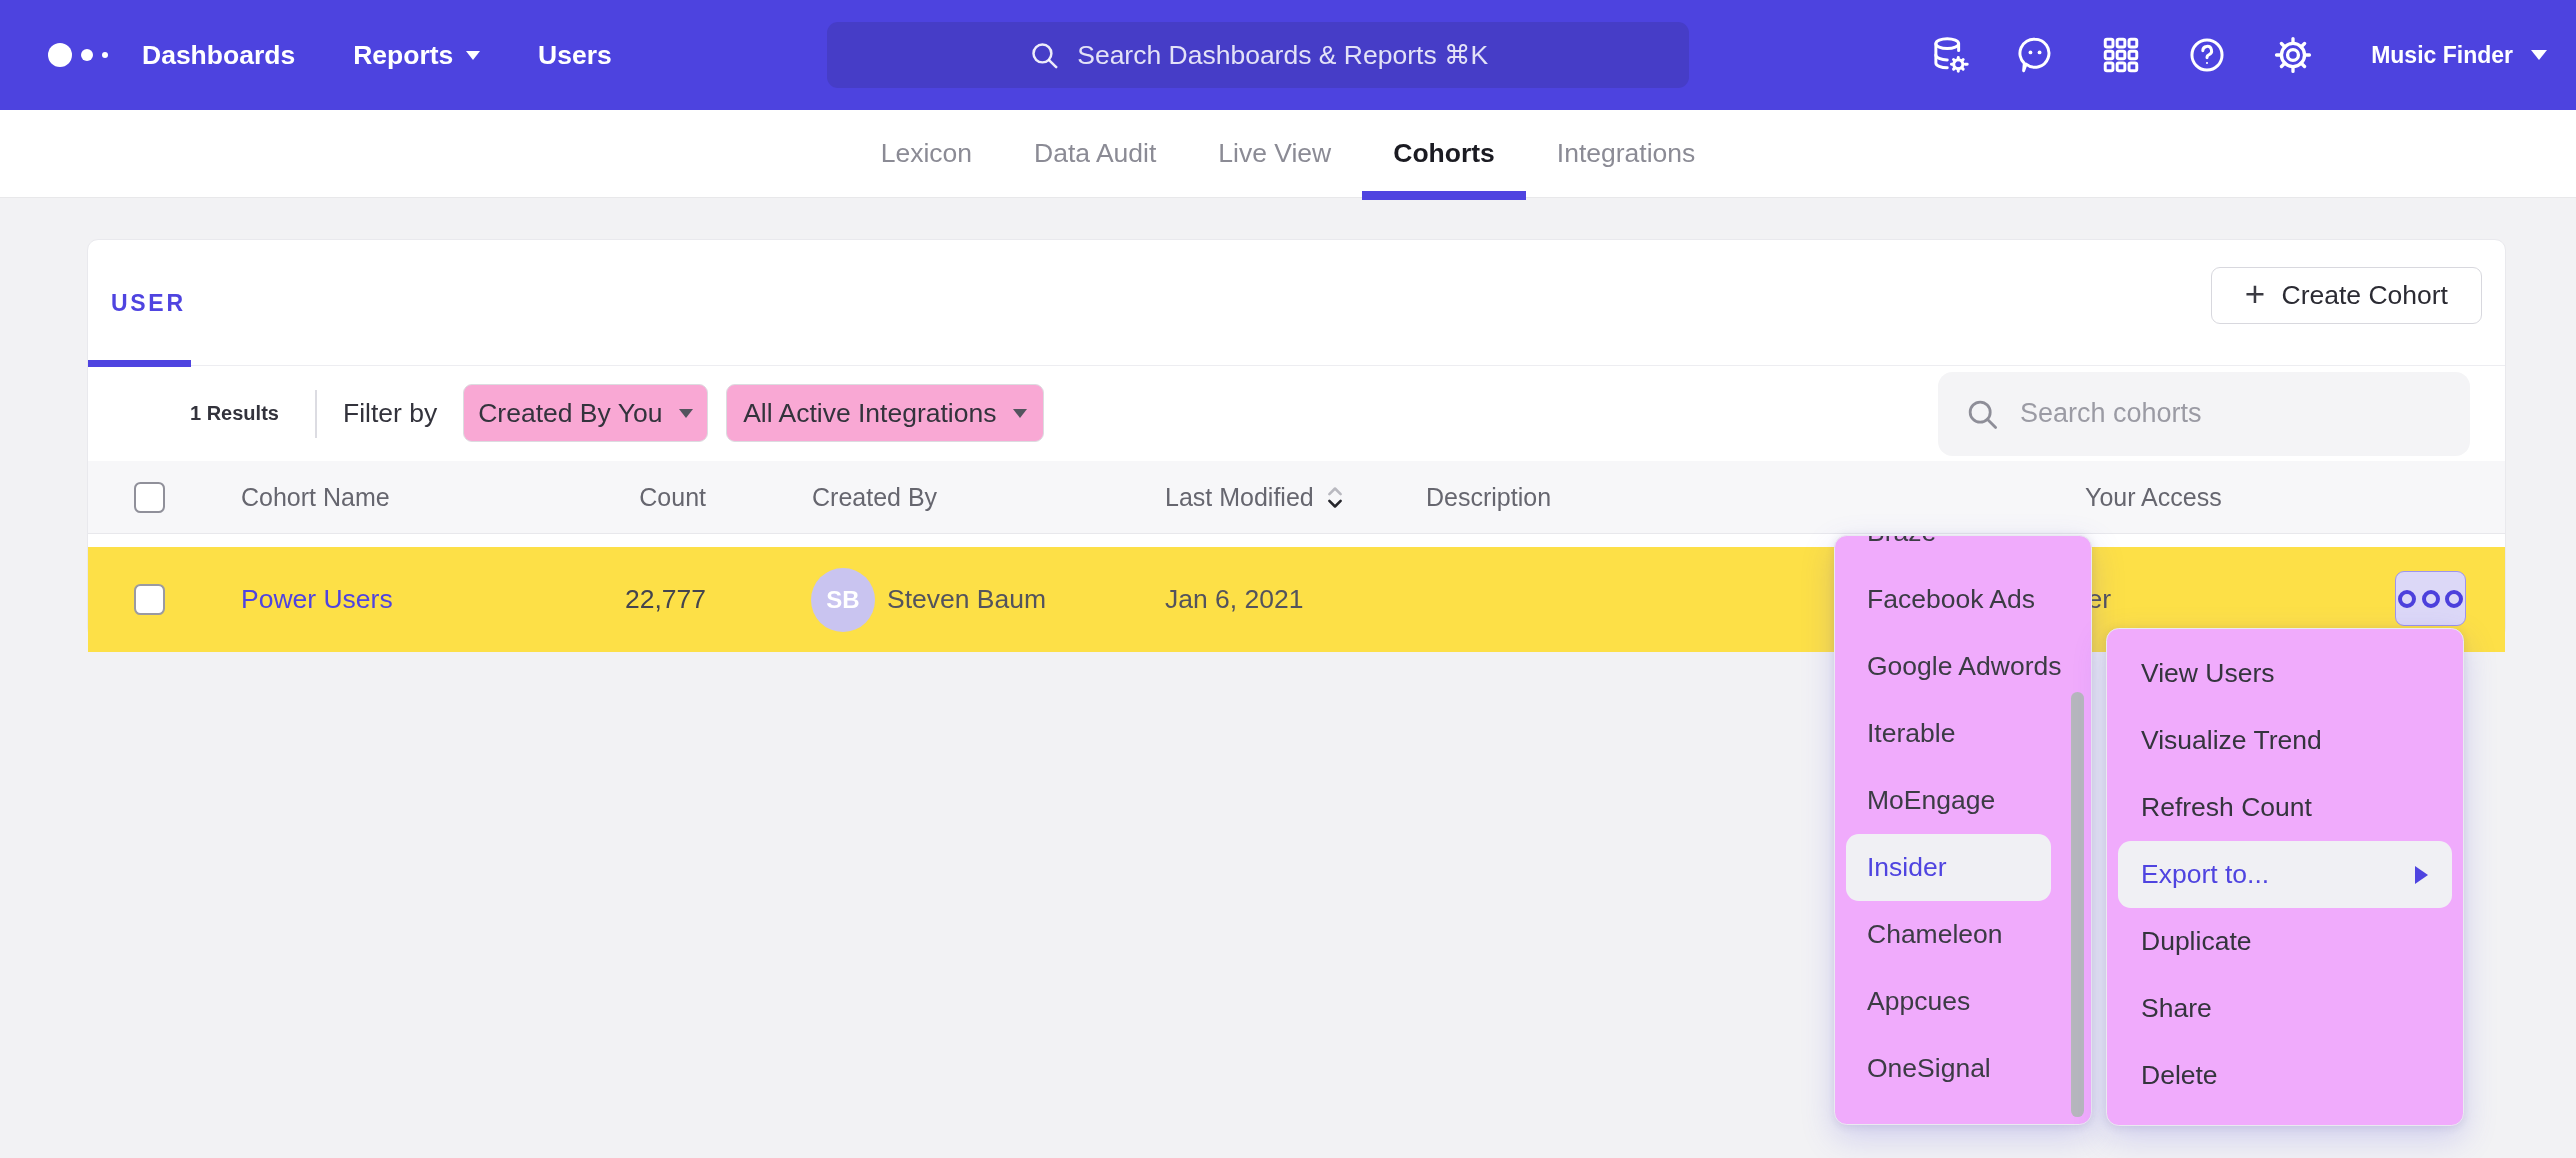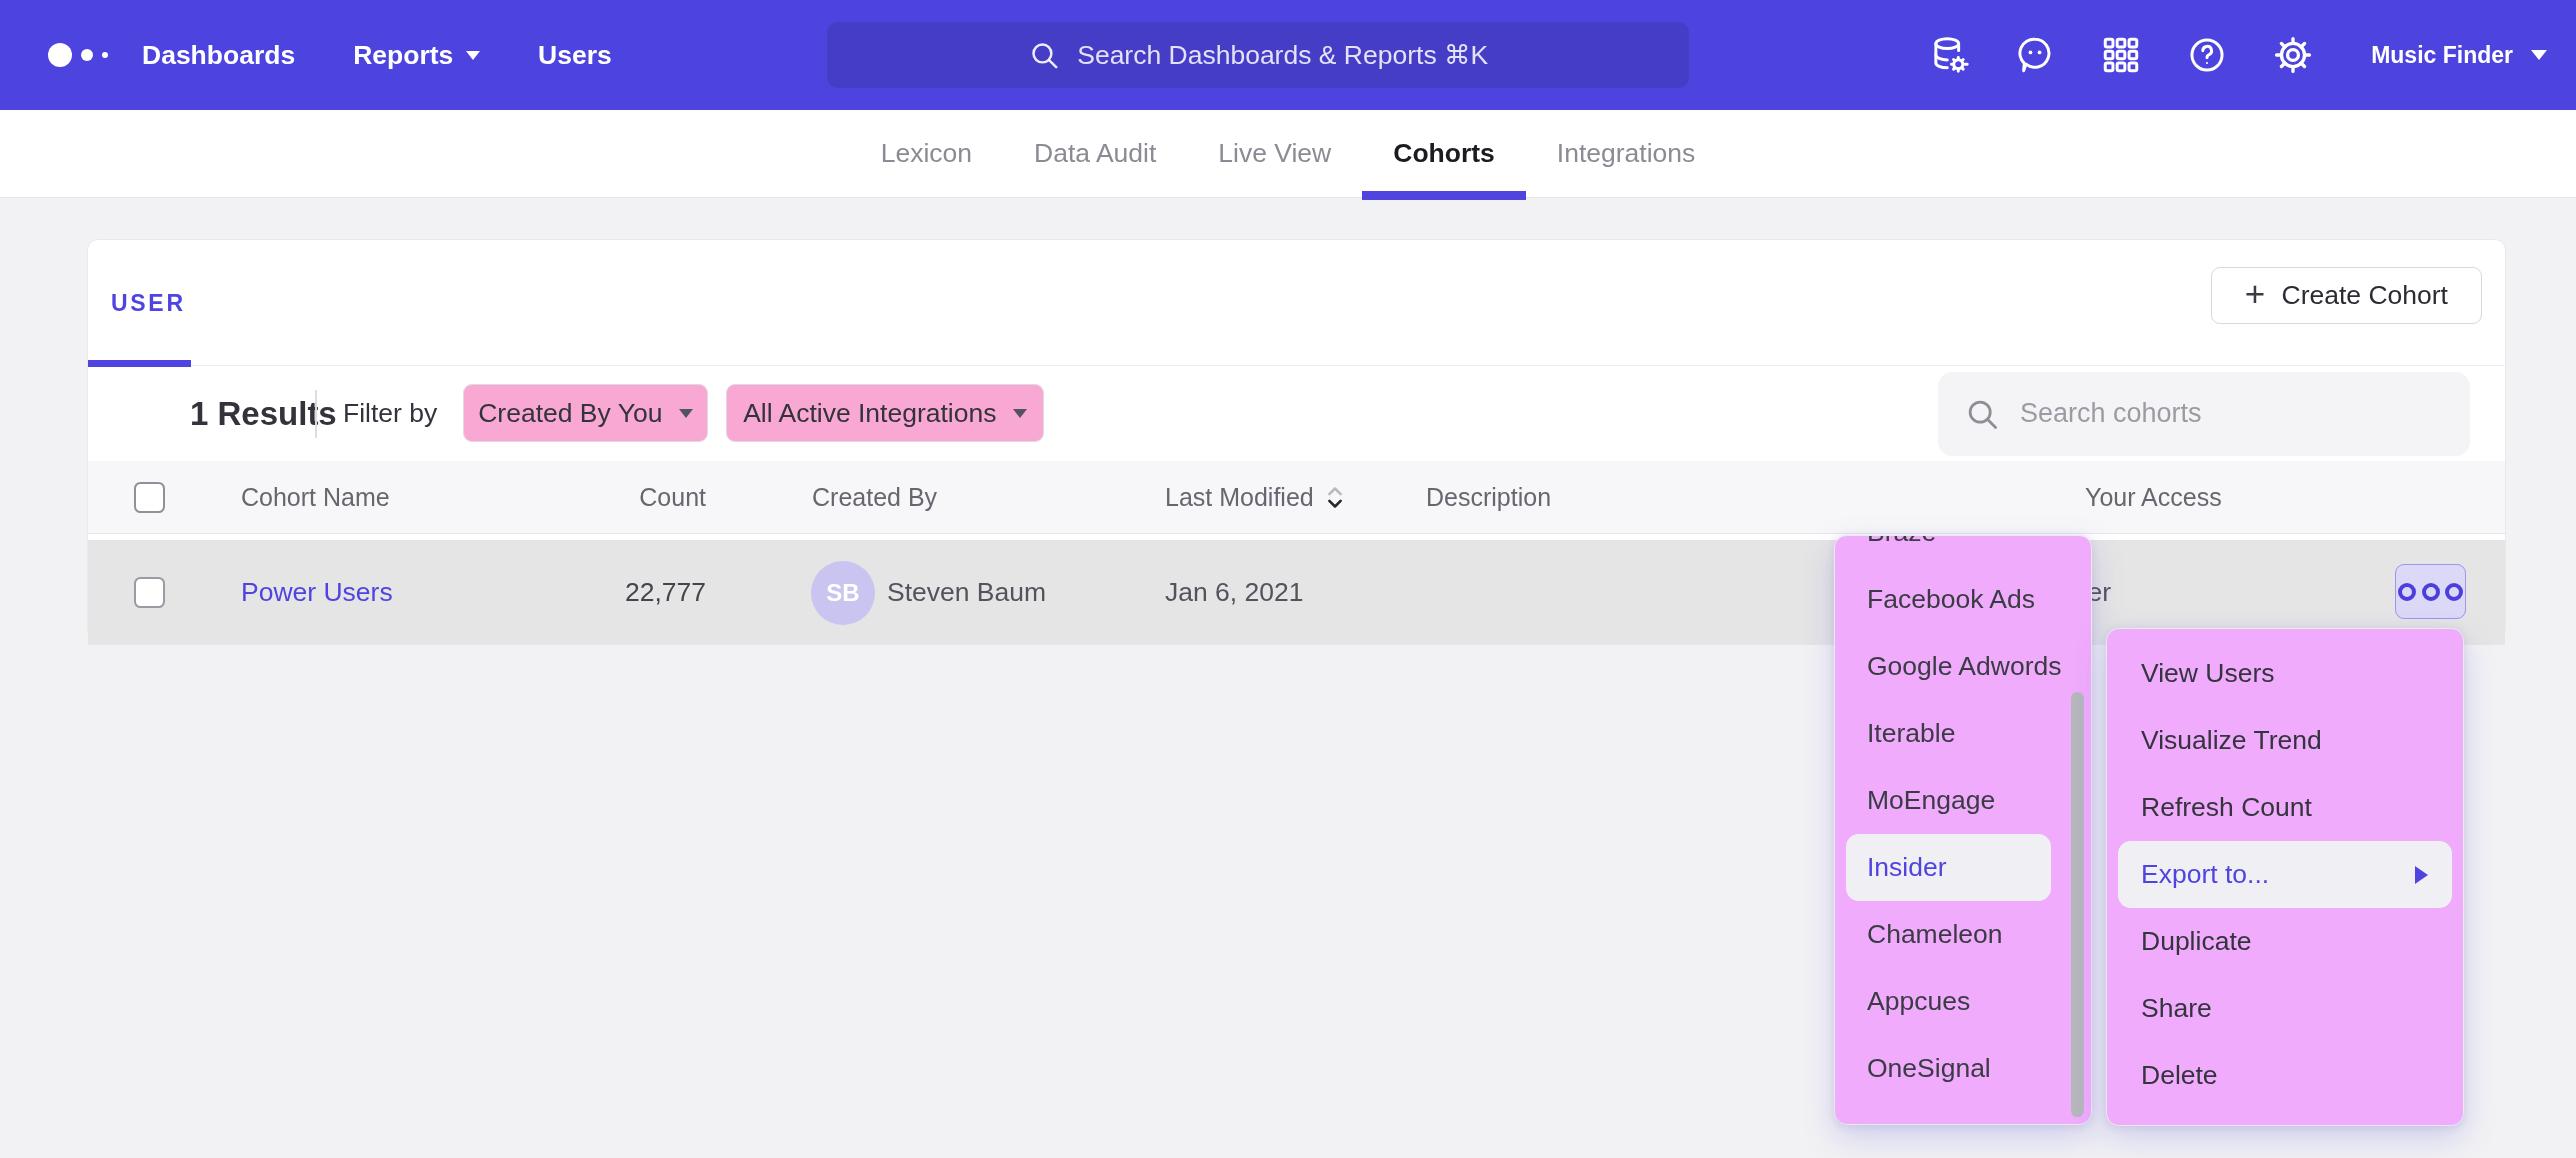--- a/index.html
+++ b/index.html
@@ -37,34 +37,34 @@
 
   
   .card{position:absolute; left:87px; top:239px; width:2419px; height:400px; background:#fff; border:0.9px solid var(--card-border); border-radius:11px; z-index:1;}
   .tabstrip{position:absolute; left:0; top:0; width:100%; height:126px; border-bottom:0.9px solid #ededf1;}
   .usertab{position:absolute; left:23px; top:0; height:126px; display:flex; align-items:center; color:var(--accent); font-size:23px; font-weight:700; letter-spacing:2.7px; cursor:pointer;}
   .usertab-underline{position:absolute; left:0; top:120px; width:103px; height:7.3px; background:var(--accent);}
   .create-btn{position:absolute; right:23px; top:27px; height:57px; padding:0 33px; background:#fff; border:1.8px solid #d8d8de; border-radius:9px; display:flex; align-items:center; gap:16.4px; font-size:26.5px; font-weight:500; color:var(--text-dark); cursor:pointer;}
   .plus{font-size:35px; font-weight:400; color:#3a3a42; line-height:1; margin-top:-3.7px;}
 
   .filterrow{position:absolute; left:0; top:126px; width:100%; height:95px;}
-  .results{position:absolute; left:102px; top:0; height:95px; display:flex; align-items:center; font-size:33px; font-weight:600; color:#33333c;}
+  .results{position:absolute; left:102px; top:0; height:95px; display:flex; align-items:center; font-size:20px; font-weight:600; color:#33333c;}
   .vdivider{position:absolute; left:227px; top:24px; width:1.8px; height:48px; background:#dcdce2;}
   .filterby{position:absolute; left:255px; top:0; height:95px; display:flex; align-items:center; font-size:26.5px; color:#33333c;}
   .dd-btn{position:absolute; top:18px; height:58px; background:#f9a8d4; border:1.8px solid #dcdce0; border-radius:9px; display:flex; align-items:center; justify-content:center; gap:16.4px; font-size:26.5px; color:#33333c; cursor:pointer;}
   .dd-btn .caret{border-left-width:7.3px;border-right-width:7.3px;border-top-width:9px;border-top-color:#54545e;}
   .dd-created{left:375px; width:245px;}
   .dd-integrations{left:638px; width:318px;}
   .cohort-search{position:absolute; right:35px; top:5.5px; width:532px; height:84px; background:#f4f4f6; border-radius:14.6px;}
   .cohort-search input{position:absolute; left:82px; top:0; width:429px; height:84px; border:none; background:transparent; outline:none; font-size:27px; color:#3a3a44; font-family:inherit;}
   .cohort-search input::placeholder{color:#9b9ba4;}
   .cohort-search .mag{position:absolute; left:25.6px; top:24px;}
 
   .headerrow{position:absolute; left:0; top:221px; width:100%; height:73px; background:#f7f7f9; border-bottom:0.9px solid #e8e8ec; font-size:25px; color:#66666f; font-weight:500;}
-  .datarow{position:absolute; left:0; top:300px; width:100%; height:105px; background:#e5e5e5; font-size:26.5px;}
+  .datarow{position:absolute; left:0; top:307px; width:100%; height:105px; background:#fde047; font-size:26.5px;}
   .cell{position:absolute; top:0; height:100%; display:flex; align-items:center;}
   .checkbox{position:absolute; left:46px; width:31px; height:31px; border:2.7px solid #90909a; border-radius:6.4px; background:#fff; cursor:pointer;}
   .headerrow .checkbox{top:21px;}
   .datarow .checkbox{top:37px; border-color:#9a9aa2;}
   .col-name{left:153px;}
   .col-count{left:438px; width:180px; justify-content:flex-end;}
   .col-created{left:724px;}
   .col-modified{left:1077px; gap:9px;}
   .col-desc{left:1338px;}
   .col-access{left:1997px;}

